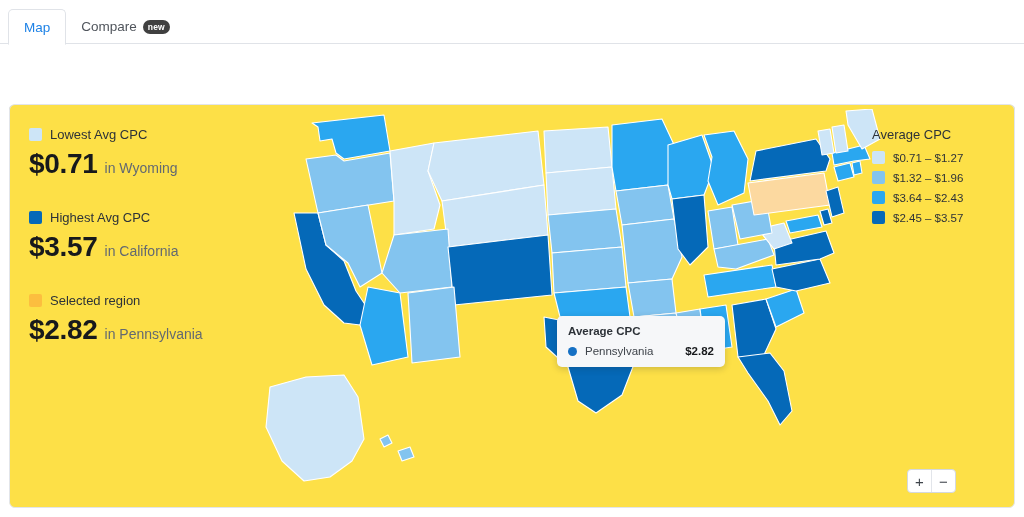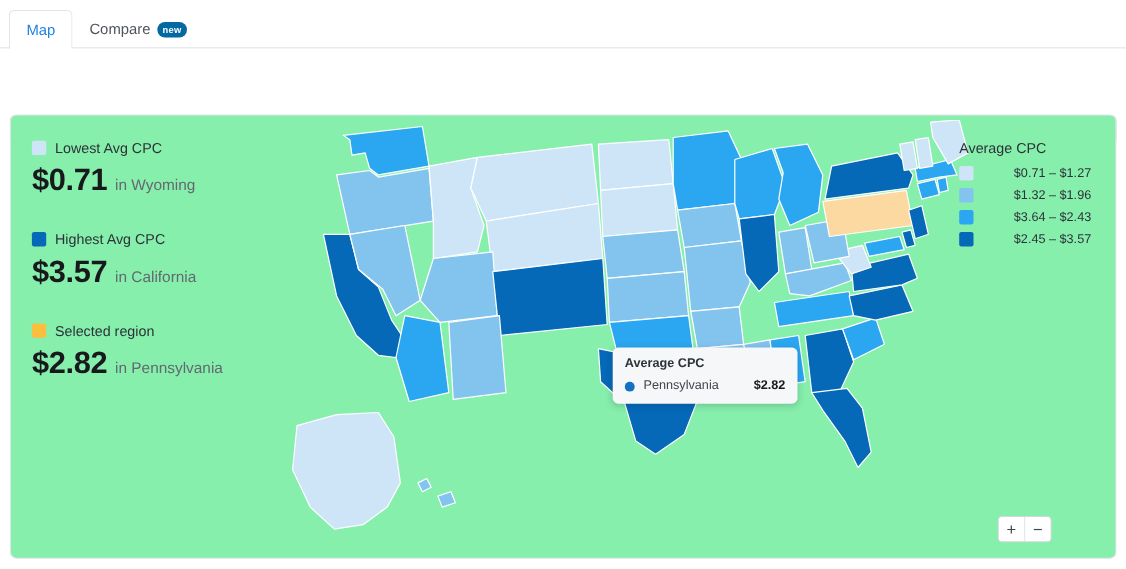--- a/index.html
+++ b/index.html
@@ -50,21 +50,21 @@
     color: #1e82e6;
     background: #ffffff;
     border: 1px solid #e0e3e8;
     border-bottom: 1px solid #ffffff;
     margin-bottom: -1px;
     z-index: 3;
     position: relative;
   }
   .badge-new {
     display: inline-block;
-    background: #0369a1;
+    background: #404040;
     color: #ffffff;
     font-size: 8.5px;
     font-weight: bold;
     letter-spacing: 0.2px;
     line-height: 1;
     padding: 3px 5px 3px 5px;
     border-radius: 8px;
     text-transform: lowercase;
     position: relative;
     top: 1px;
@@ -147,21 +147,21 @@
     color: #50555c;
     cursor: pointer;
   }
 
   
   .card {
     position: absolute;
     left: 9px; top: 104px;
     width: 1006px;
     height: 404px;
-    background: #86efac;
+    background: #fde047;
     border: 1px solid #e2e5ea;
     border-radius: 6px;
     box-sizing: border-box;
     overflow: hidden;
   }
 
   
   .stats {
     position: absolute;
     left: 19px; top: 22px;
@@ -251,21 +251,20 @@
     color: #2d3238;
     margin-bottom: 9px;
   }
   .legend-row {
     display: flex;
     align-items: center;
     gap: 8px;
     font-size: 11.5px;
     color: #2d3238;
     margin-bottom: 7px;
-    justify-content: space-between;
   }
 
   
   .zoomctl {
     position: absolute;
     right: 58px; bottom: 14px;
     display: flex;
     background: #ffffff;
     border: 1px solid #d4d8de;
     border-radius: 4px;

